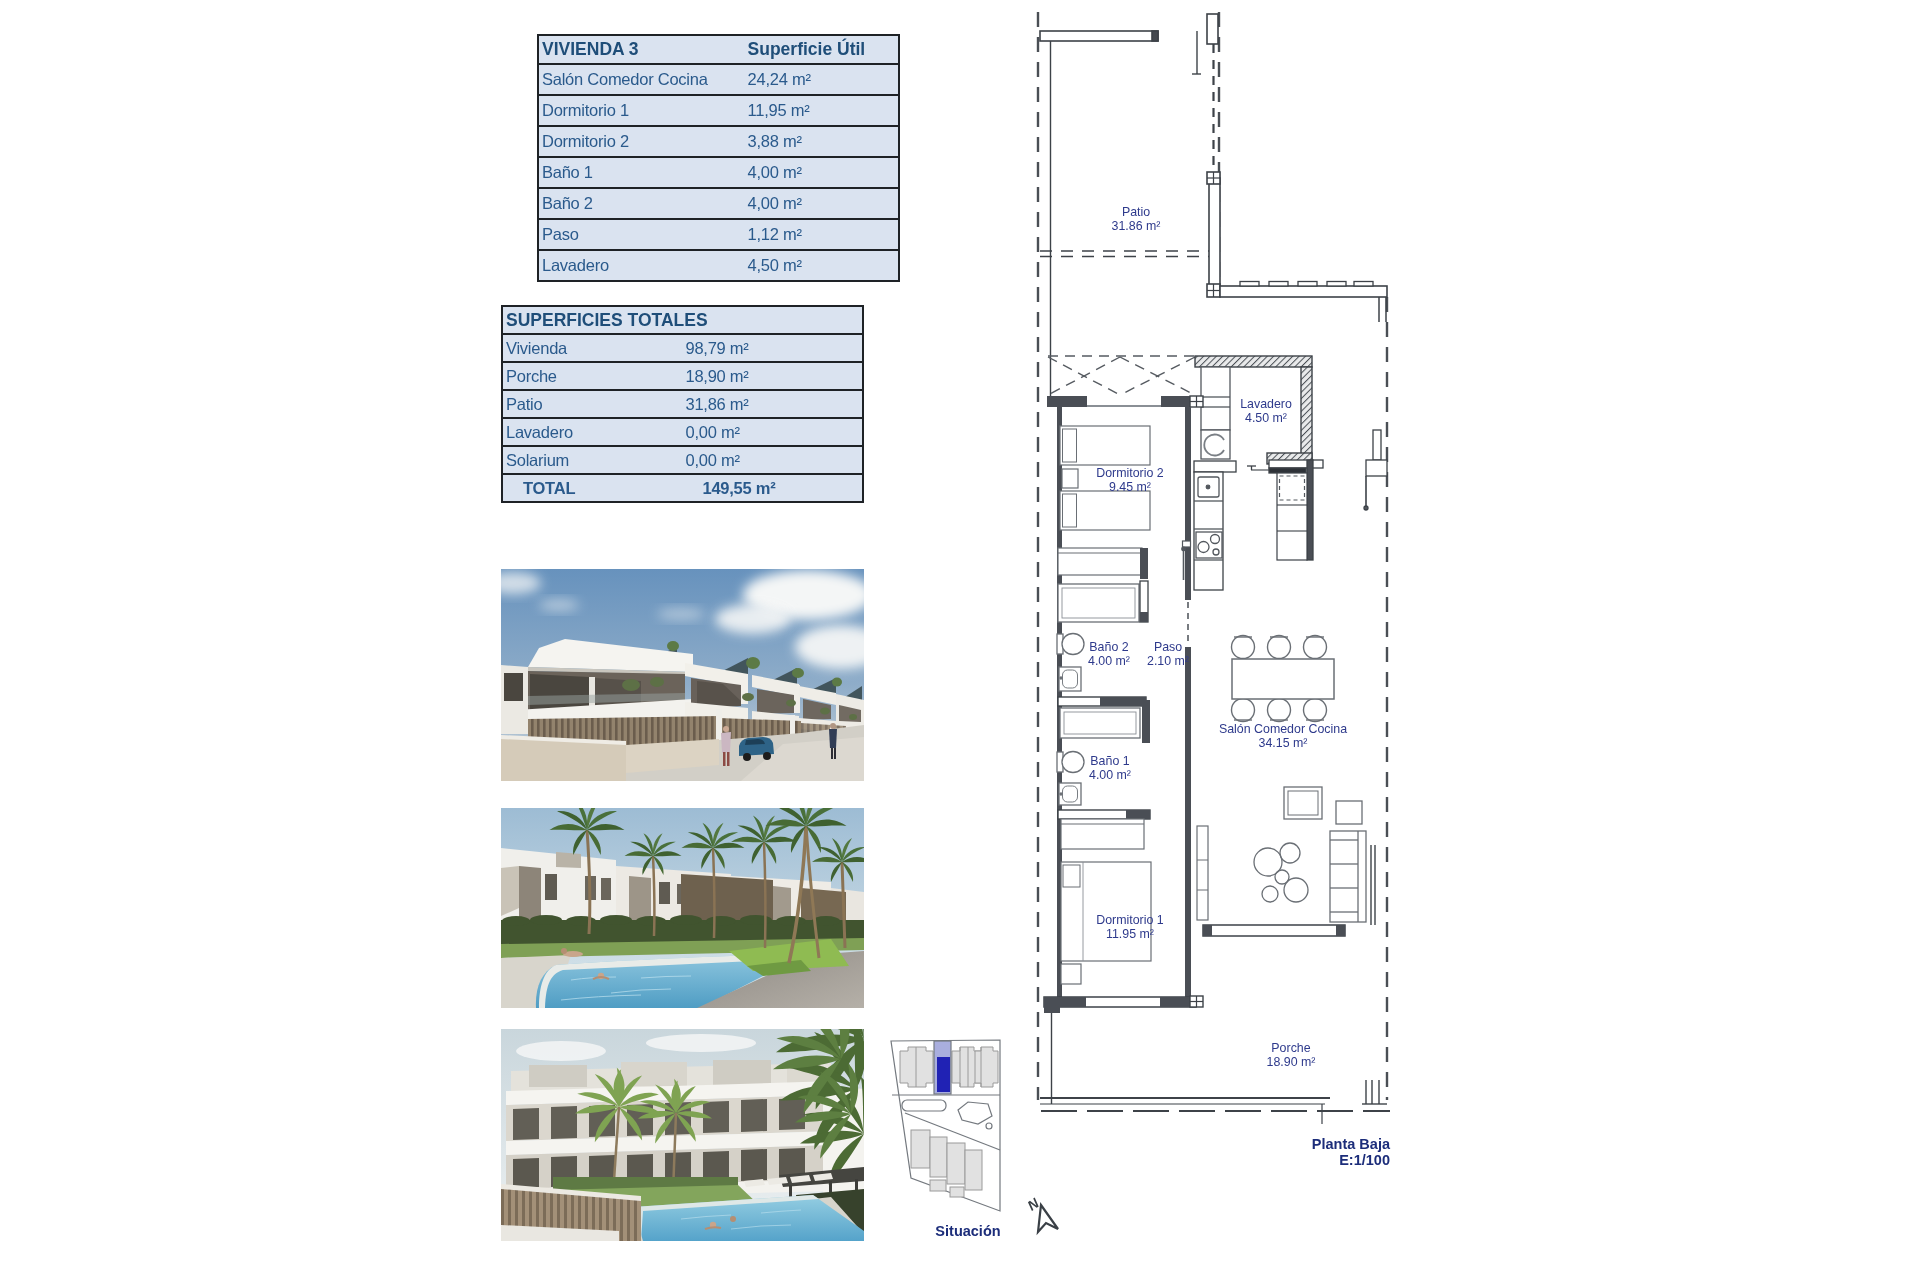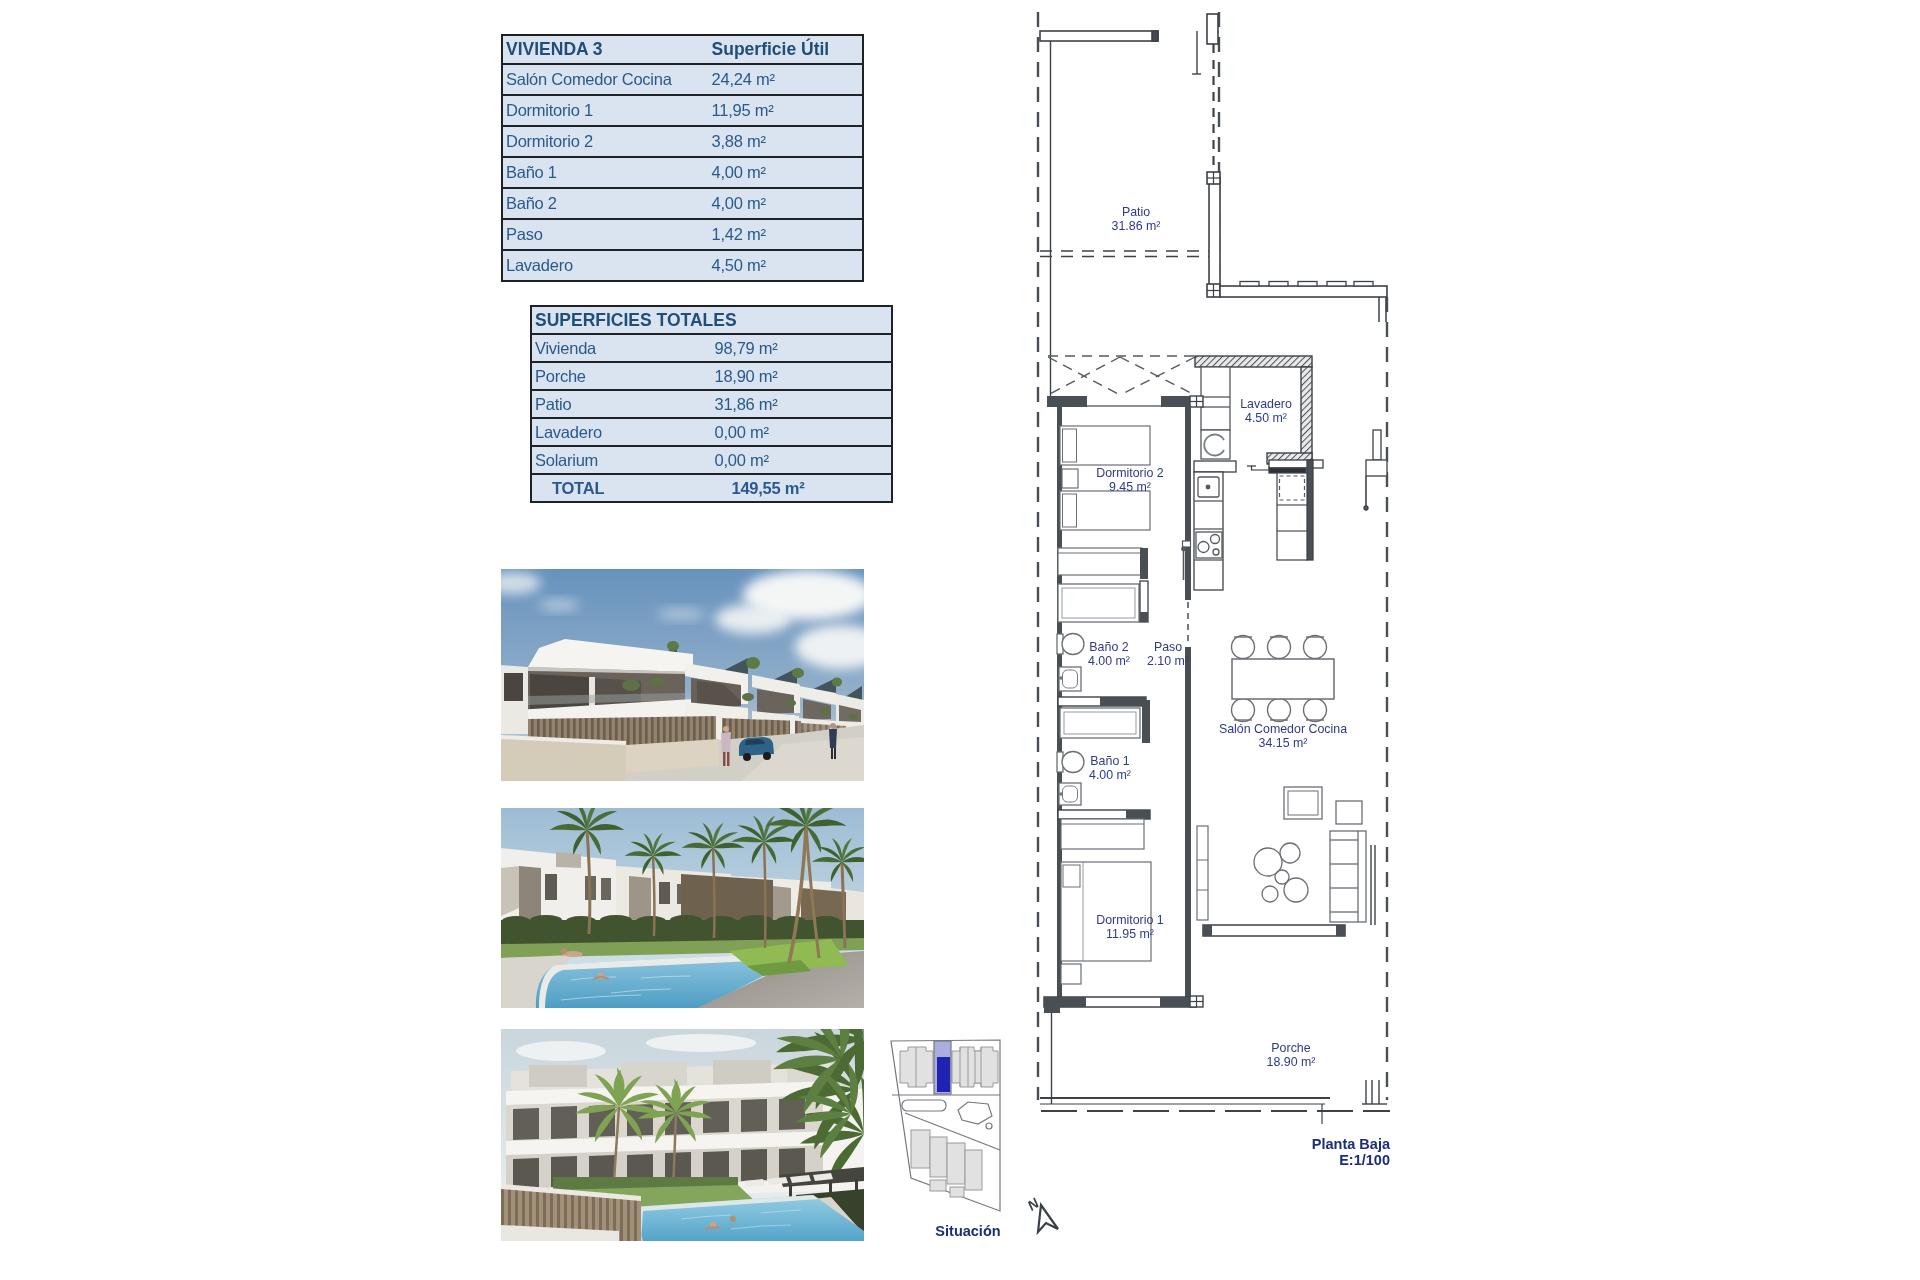--- a/index.html
+++ b/index.html
@@ -12,21 +12,21 @@
 table.tb td.v{text-align:left;}
 table.tb .hd td{color:#1f4e79;font-weight:bold;font-size:17.5px;letter-spacing:0;}
 table.tb .bd td{font-weight:bold;padding-left:20px;}
 #disc{position:absolute;left:501px;top:1243px;width:306px;color:#8b8b89;
   font-size:11.5px;line-height:17px;text-align:justify;letter-spacing:0.1px;}
 </style></head>
 <body>
 <div id="page">
 
 <div class="abs" style="left:501px;top:34px;">
-<table class="tb" style="width:363px;">
+<table class="tb" style="width:363px;margin-left:36px;">
 <tbody>
           <tr class="hd" style="height:29px;">
             <td style="width:55%;">VIVIENDA 3</td>
             <td class="v">Superficie Útil</td>
           </tr>
 <tr style="height:31px;">
             <td>Salón Comedor Cocina</td>
             <td class="v">24,24 m²</td>
           </tr>
 <tr style="height:31px;">
@@ -40,32 +40,32 @@
 <tr style="height:31px;">
             <td>Baño 1</td>
             <td class="v">4,00 m²</td>
           </tr>
 <tr style="height:31px;">
             <td>Baño 2</td>
             <td class="v">4,00 m²</td>
           </tr>
 <tr style="height:31px;">
             <td>Paso</td>
-            <td class="v">1,42 m²</td>
+            <td class="v">1,12 m²</td>
           </tr>
 <tr style="height:31px;">
             <td>Lavadero</td>
             <td class="v">4,50 m²</td>
           </tr>
 </tbody>
       </table>
 </div>
 
 <div class="abs" style="left:501px;top:305px;">
-<table class="tb" style="width:363px;margin-left:29px;">
+<table class="tb" style="width:363px;">
 <tbody>
           <tr class="hd" style="height:28px;">
             <td colspan="2">SUPERFICIES TOTALES</td>
           </tr>
 <tr style="height:28px;">
             <td style="width:55%;">Vivienda</td>
             <td class="v">98,79 m²</td>
           </tr>
 <tr style="height:28px;">
             <td>Porche</td>

